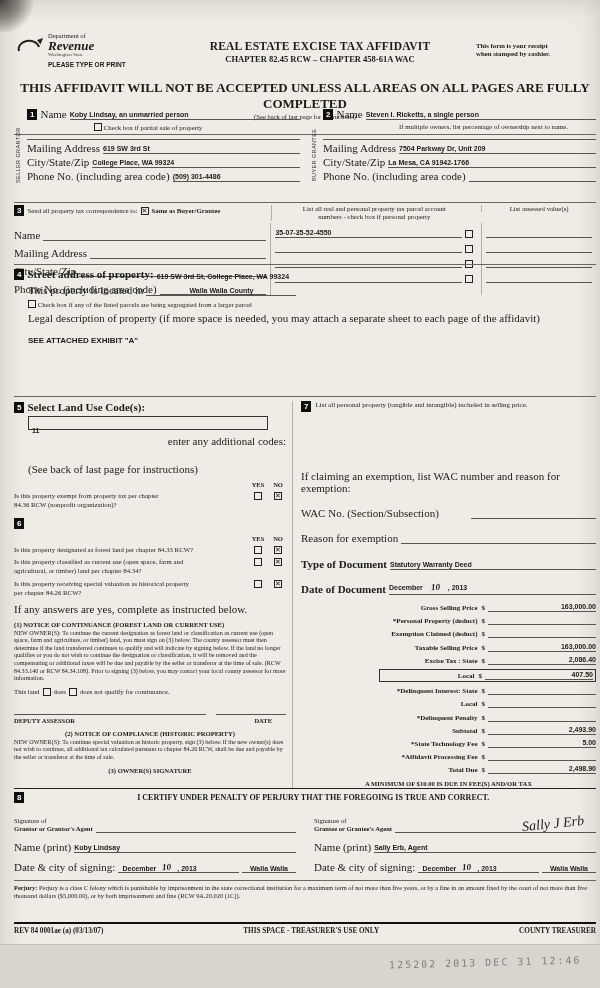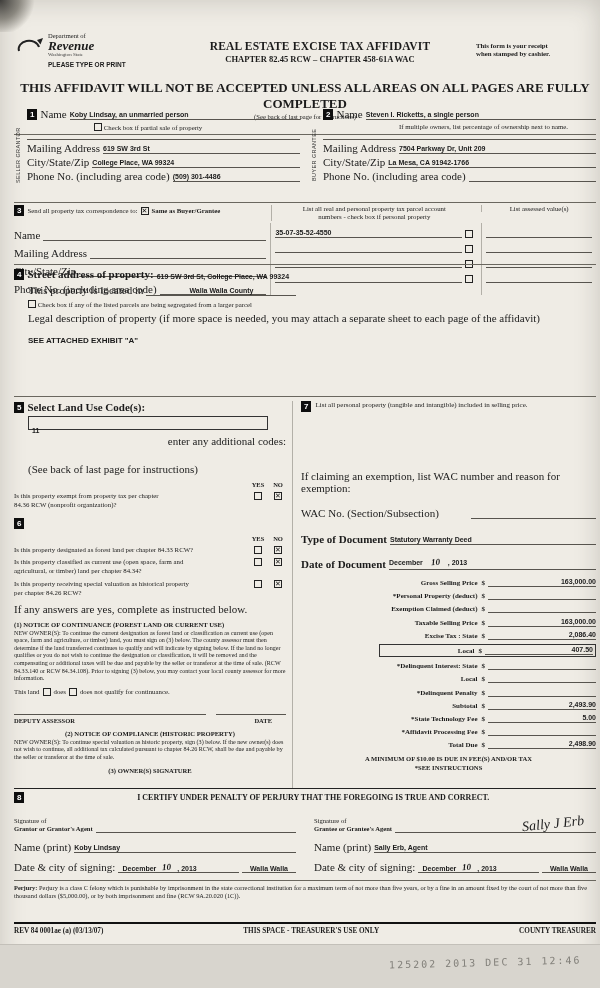--- a/index.html
+++ b/index.html
@@ -372,20 +372,24 @@
       <div class="s7head">
         <span class="n">7</span>
         <span>List all personal property (tangible and intangible) included in selling price.</span>
       </div>
       <div class="spacerA"></div>
       <div class="lab">If claiming an exemption, list WAC number and reason for exemption:</div>
       <div class="frow" style="margin-top:13px;gap:32px;">
         <span class="lab">WAC No. (Section/Subsection)</span>
         <span class="fill grow"></span>
       </div>
+      <div class="frow" style="margin-top:13px;">
+        <span class="lab">Reason for exemption</span>
+        <span class="fill grow"></span>
+      </div>
       <div class="spacerB"></div>
       <div class="frow">
         <span class="lab b">Type of Document</span>
         <span class="fill val grow">Statutory Warranty Deed</span>
       </div>
       <div class="frow" style="margin-top:6px;">
         <span class="lab b">Date of Document</span>
         <span class="fill grow">
           <span class="val">December</span>
           <span class="hand">10</span>

